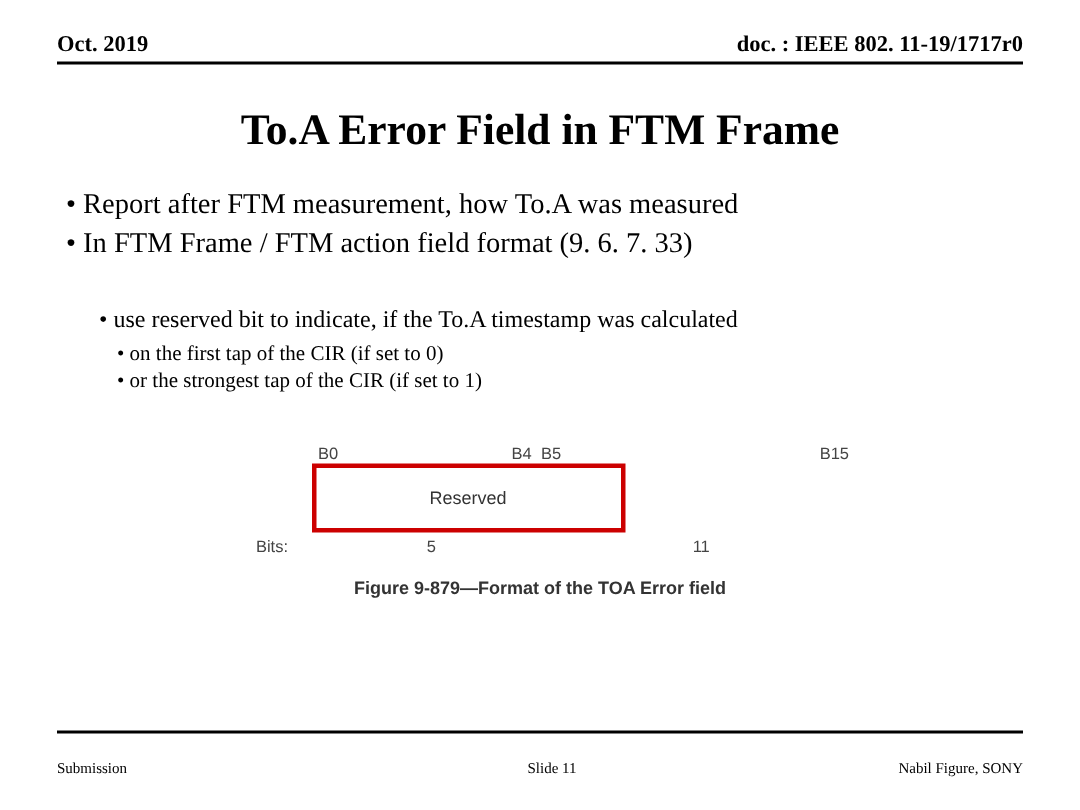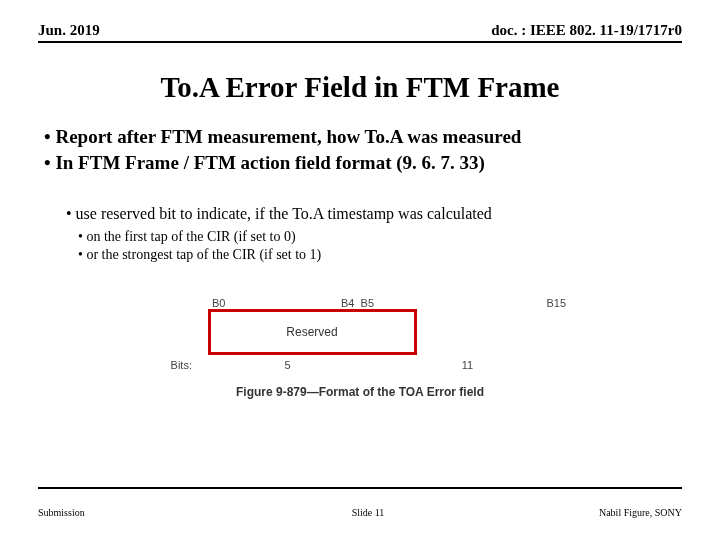--- a/index.html
+++ b/index.html
@@ -27,21 +27,21 @@
     text-align: center;
     font-size: 29px;
     font-weight: bold;
     margin: 28px 0 22px 0;
   }
   ul.b1 {
     margin: 0 0 0 6px;
     padding: 0;
     list-style: none;
     font-size: 19px;
-    font-weight: bold;
+    font-weight: normal;
   }
   ul.b1 > li { margin: 0 0 4px 0; }
   ul.b1 > li::before { content: "• "; }
   ul.b2 {
     margin: 31px 0 0 28px;
     padding: 0;
     list-style: none;
     font-size: 16px;
     font-weight: normal;
   }
@@ -116,21 +116,21 @@
     justify-content: space-between;
     font-size: 10px;
   }
   .ftr .mid { position: absolute; left: 16px; right: 0; text-align: center; }
 </style>
 </head>
 <body>
 
 <div class="page">
   <div class="hdr">
-    <span>Jun. 2019</span>
+    <span>Oct. 2019</span>
     <span>doc. : IEEE 802. 11-19/1717r0</span>
   </div>
 
   <div class="title">To.A Error Field in FTM Frame</div>
 
   <ul class="b1">
     <li>Report after FTM measurement, how To.A was measured</li>
     <li>In FTM Frame / FTM action field format (9. 6. 7. 33)</li>
   </ul>
   <ul class="b2">

